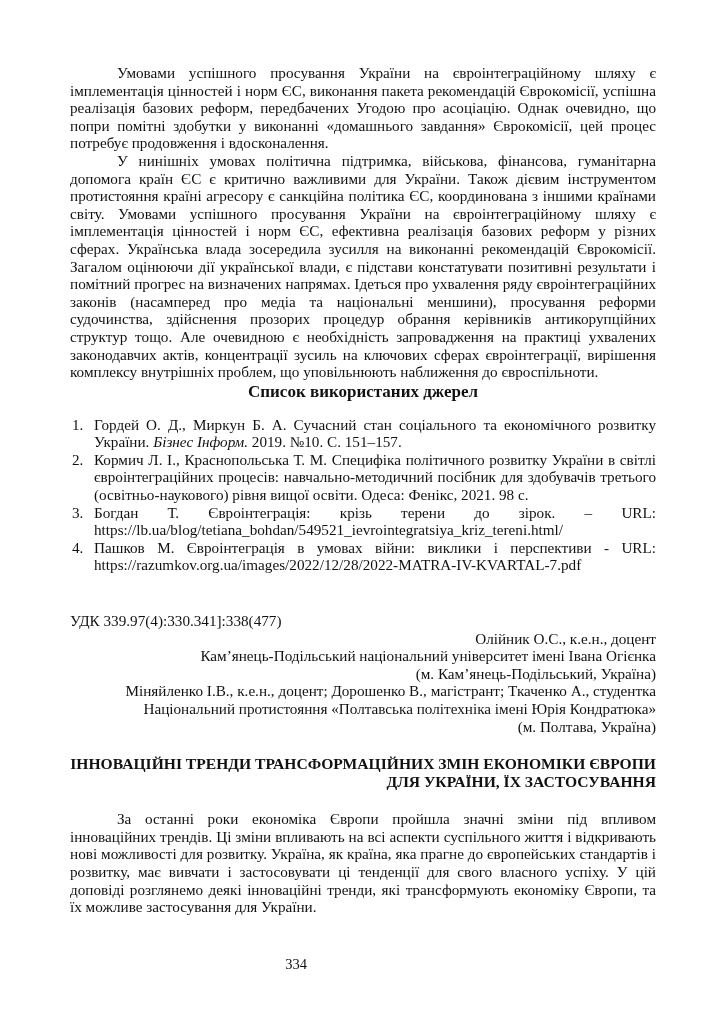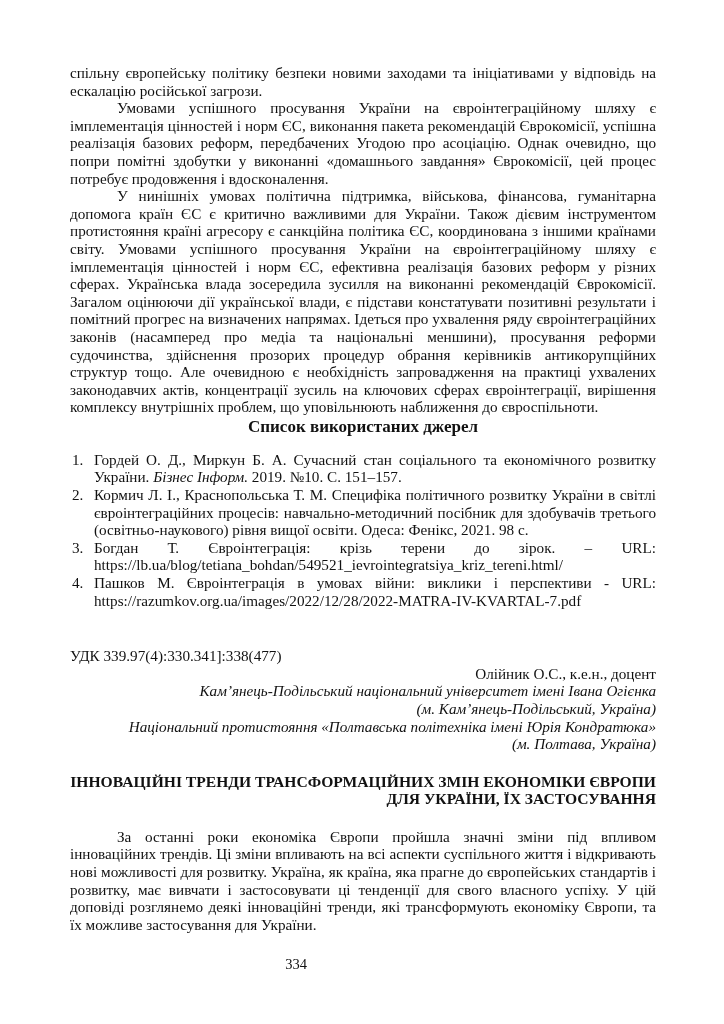--- a/index.html
+++ b/index.html
@@ -9,31 +9,30 @@
           font-size:15.2px; line-height:17.6px; }
   p { margin:0; text-align:justify; text-align-last:auto; }
   p.ind { text-indent:47px; }
   h3.refs-title { margin:2px 0 0 0; text-align:center; font-size:17px; font-weight:bold; line-height:18px; }
   ol.refs { margin:15px 0 0 0; padding:0; list-style:none; }
   ol.refs li { position:relative; padding-left:24px; text-align:justify; }
   ol.refs li .num { position:absolute; left:2px; top:0; }
   .gap1 { height:38px; }
   .udk { text-align:left; }
   .center { text-align:right; }
-  .it { font-style:italic; }
+  .it { }
   h2.article-title { margin:20px 0 0 0; text-align:right; font-size:15.6px; font-weight:bold; line-height:17.5px; }
   .article-body { margin-top:20px; }
   .pagenum { position:absolute; top:956px; left:0; width:592px; text-align:center;
              font-size:14.5px; font-family:"Liberation Serif", serif; }
 </style>
 </head>
 <body>
 
 <div class="page">
-  <p>спільну європейську політику безпеки новими заходами та ініціативами у відповідь на ескалацію російської загрози.</p>
   <p class="ind">Умовами успішного просування України на євроінтеграційному шляху є імплементація цінностей і норм ЄС, виконання пакета рекомендацій Єврокомісії, успішна реалізація базових реформ, передбачених Угодою про асоціацію. Однак очевидно, що попри помітні здобутки у виконанні «домашнього завдання» Єврокомісії, цей процес потребує продовження і вдосконалення.</p>
   <p class="ind">У нинішніх умовах політична підтримка, військова, фінансова, гуманітарна допомога країн ЄС є критично важливими для України. Також дієвим інструментом протистояння країні агресору є санкційна політика ЄС, координована з іншими країнами світу. Умовами успішного просування України на євроінтеграційному шляху є імплементація цінностей і норм ЄС, ефективна реалізація базових реформ у різних сферах. Українська влада зосередила зусилля на виконанні рекомендацій Єврокомісії. Загалом оцінюючи дії української влади, є підстави констатувати позитивні результати і помітний прогрес на визначених напрямах. Ідеться про ухвалення ряду євроінтеграційних законів (насамперед про медіа та національні меншини), просування реформи судочинства, здійснення прозорих процедур обрання керівників антикорупційних структур тощо. Але очевидною є необхідність запровадження на практиці ухвалених законодавчих актів, концентрації зусиль на ключових сферах євроінтеграції, вирішення комплексу внутрішніх проблем, що уповільнюють наближення до євроспільноти.</p>
 
   <h3 class="refs-title">Список використаних джерел</h3>
 
   <ol class="refs">
     <li>
       <span class="num">1.</span>
       <span>Гордей О. Д., Миркун Б. А. Сучасний стан соціального та економічного розвитку України. </span><i>Бізнес Інформ.</i><span> 2019. №10. С. 151–157.</span>
     </li>
@@ -50,20 +49,21 @@
       <span>Пашков М. Євроінтеграція в умовах війни: виклики і перспективи - URL: https://razumkov.org.ua/images/2022/12/28/2022-MATRA-IV-KVARTAL-7.pdf</span>
     </li>
   </ol>
 
   <div class="gap1"></div>
 
   <div class="udk">УДК 339.97(4):330.341]:338(477)</div>
   <div class="center">Олійник О.С., к.е.н., доцент</div>
   <div class="center it">Кам’янець-Подільський національний університет імені Івана Огієнка</div>
   <div class="center it">(м. Кам’янець-Подільський, Україна)</div>
+  <div class="center">Міняйленко І.В., к.е.н., доцент; Дорошенко В., магістрант; Ткаченко А., студентка</div>
   <div class="center it">Національний протистояння «Полтавська політехніка імені Юрія Кондратюка»</div>
   <div class="center it">(м. Полтава, Україна)</div>
 
   <h2 class="article-title">
     <span>ІННОВАЦІЙНІ ТРЕНДИ ТРАНСФОРМАЦІЙНИХ ЗМІН ЕКОНОМІКИ ЄВРОПИ</span><br>
     <span>ДЛЯ УКРАЇНИ, ЇХ ЗАСТОСУВАННЯ</span>
   </h2>
 
   <div class="article-body">
     <p class="ind">За останні роки економіка Європи пройшла значні зміни під впливом інноваційних трендів. Ці зміни впливають на всі аспекти суспільного життя і відкривають нові можливості для розвитку. Україна, як країна, яка прагне до європейських стандартів і розвитку, має вивчати і застосовувати ці тенденції для свого власного успіху. У цій доповіді розглянемо деякі інноваційні тренди, які трансформують економіку Європи, та їх можливе застосування для України.</p>

